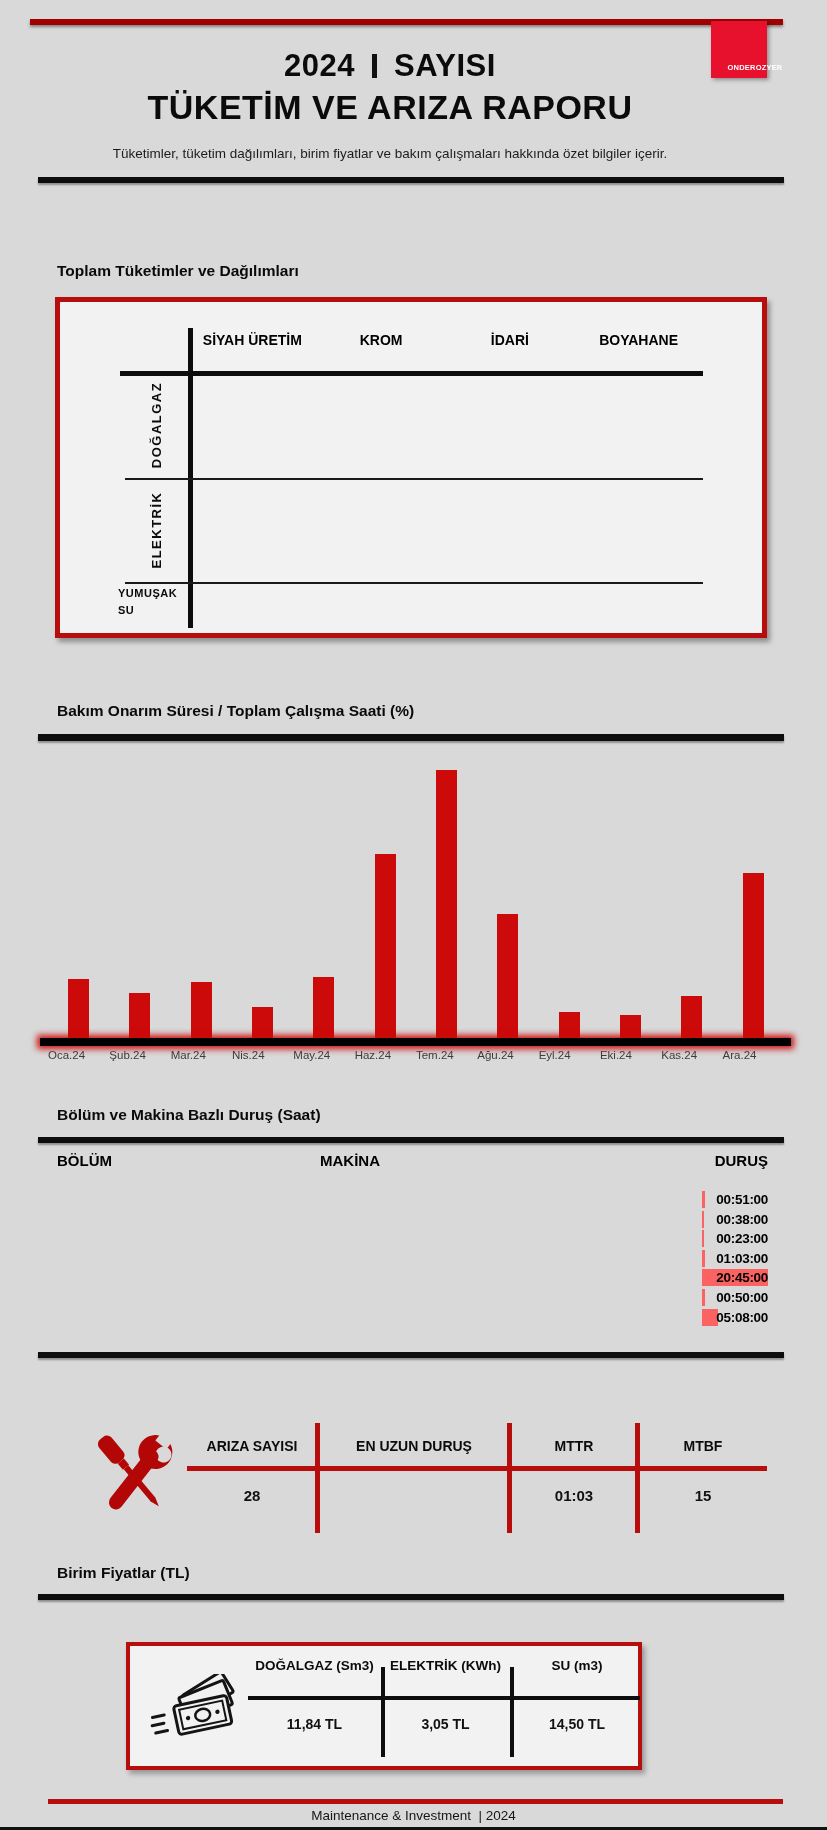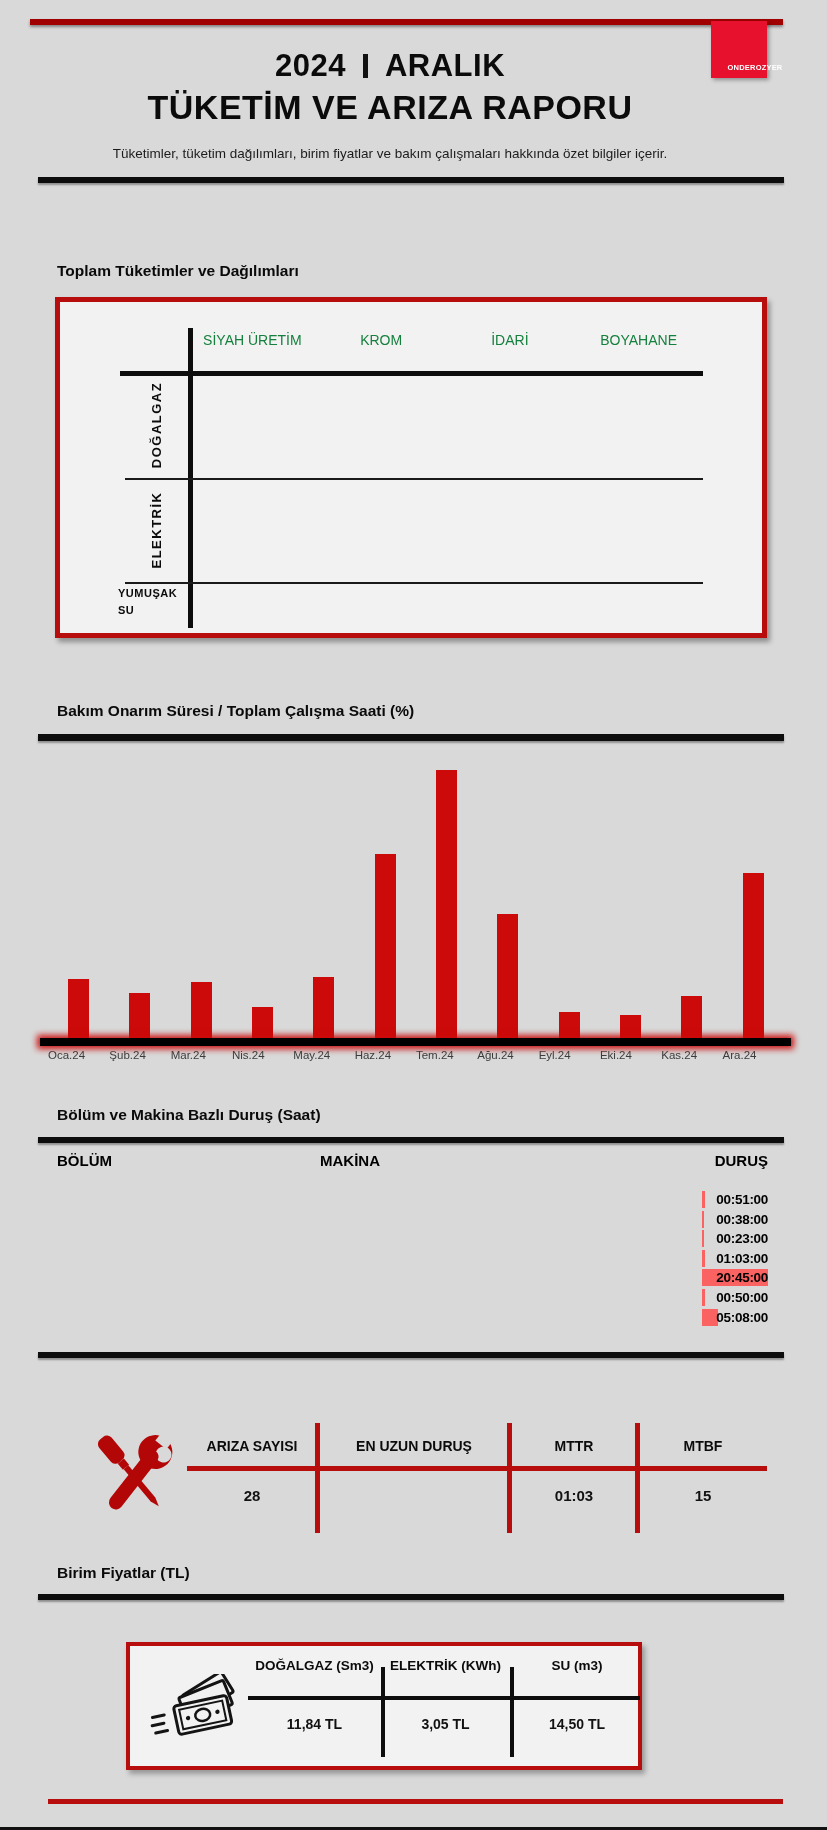--- a/index.html
+++ b/index.html
@@ -21,21 +21,21 @@
   .subtitle{left:0; top:146px; width:780px; text-align:center; font-size:13.5px; color:#1c1c1c;}
 
   .divider{background:#0d0d0d; box-shadow:0 2px 2px rgba(0,0,0,.35); height:6px; left:38px; width:746px;}
   .sec-head{left:57px; font-size:15.5px; font-weight:700; color:#0a0a0a;}
 
   
   .red-box{left:55px; top:297px; width:712px; height:341px; box-sizing:border-box;
            background:#f2f2f2; border:5px solid #b70d0d; box-shadow:3px 4px 5px rgba(0,0,0,.35);}
   .red-box .vline{position:absolute; left:128px; top:26px; width:5px; height:300px; background:#0d0d0d;}
   .red-box .cols{position:absolute; left:128px; top:30px; width:515px; display:flex;}
-  .red-box .cols div{flex:1; text-align:center; font-size:14px; font-weight:400; color:#15803d;}
+  .red-box .cols div{flex:1; text-align:center; font-size:14px; font-weight:700; color:#000000;}
   .red-box .head-underline{position:absolute; left:60px; top:69px; width:583px; height:5px; background:#0d0d0d;}
   .red-box .thin1{position:absolute; left:65px; top:176px; width:578px; height:2px; background:#1a1a1a;}
   .red-box .thin2{position:absolute; left:65px; top:280px; width:578px; height:2px; background:#1a1a1a;}
   .row-label-rot{position:absolute; transform:translate(-50%,-50%) rotate(-90deg); transform-origin:center;
                  font-size:13px; font-weight:800; letter-spacing:1.5px; white-space:nowrap; color:#0b0b0b;}
   .row-label-flat{position:absolute; transform:translate(-50%,-50%); width:72px; text-align:left;
                   font-size:11px; font-weight:800; letter-spacing:.5px; line-height:1.5; color:#0b0b0b;}
 
   
   .chart{left:48px; top:758px; width:736px; height:284px; display:flex; align-items:flex-end;}
@@ -87,21 +87,21 @@
 <div id="report">
 
   <div class="abs top-red-line"></div>
   <div class="abs ribbon">
     <span>ONDEROZYER</span>
   </div>
 
   <div class="abs title-line1">
     <span>2024</span>
     <span class="title-sep"></span>
-    <span>ARALIK</span>
+    <span>SAYISI</span>
   </div>
   <div class="abs title-line2">TÜKETİM VE ARIZA RAPORU</div>
   <div class="abs subtitle">Tüketimler, tüketim dağılımları, birim fiyatlar ve bakım çalışmaları hakkında özet bilgiler içerir.</div>
   <div class="abs divider" style="top:177px;"></div>
 
   <div class="abs sec-head" style="top:262px;">Toplam Tüketimler ve Dağılımları</div>
   <div class="abs red-box">
     <div class="vline"></div>
     <div class="cols">
         <div>SİYAH ÜRETİM</div>
@@ -280,14 +280,15 @@
     <div class="price-vline" style="left:251px;"></div>
     <div class="price-vline" style="left:380px;"></div>
     <div class="price-grid price-values">
         <div>11,84 TL</div>
         <div>3,05 TL</div>
         <div>14,50 TL</div>
       </div>
   </div>
 
   <div class="abs footer-red-line"></div>
+  <div class="abs footer-text">Maintenance &amp; Investment &nbsp;| 2024</div>
   <div class="abs bottom-bar"></div>
 </div>
 
 </body></html>

